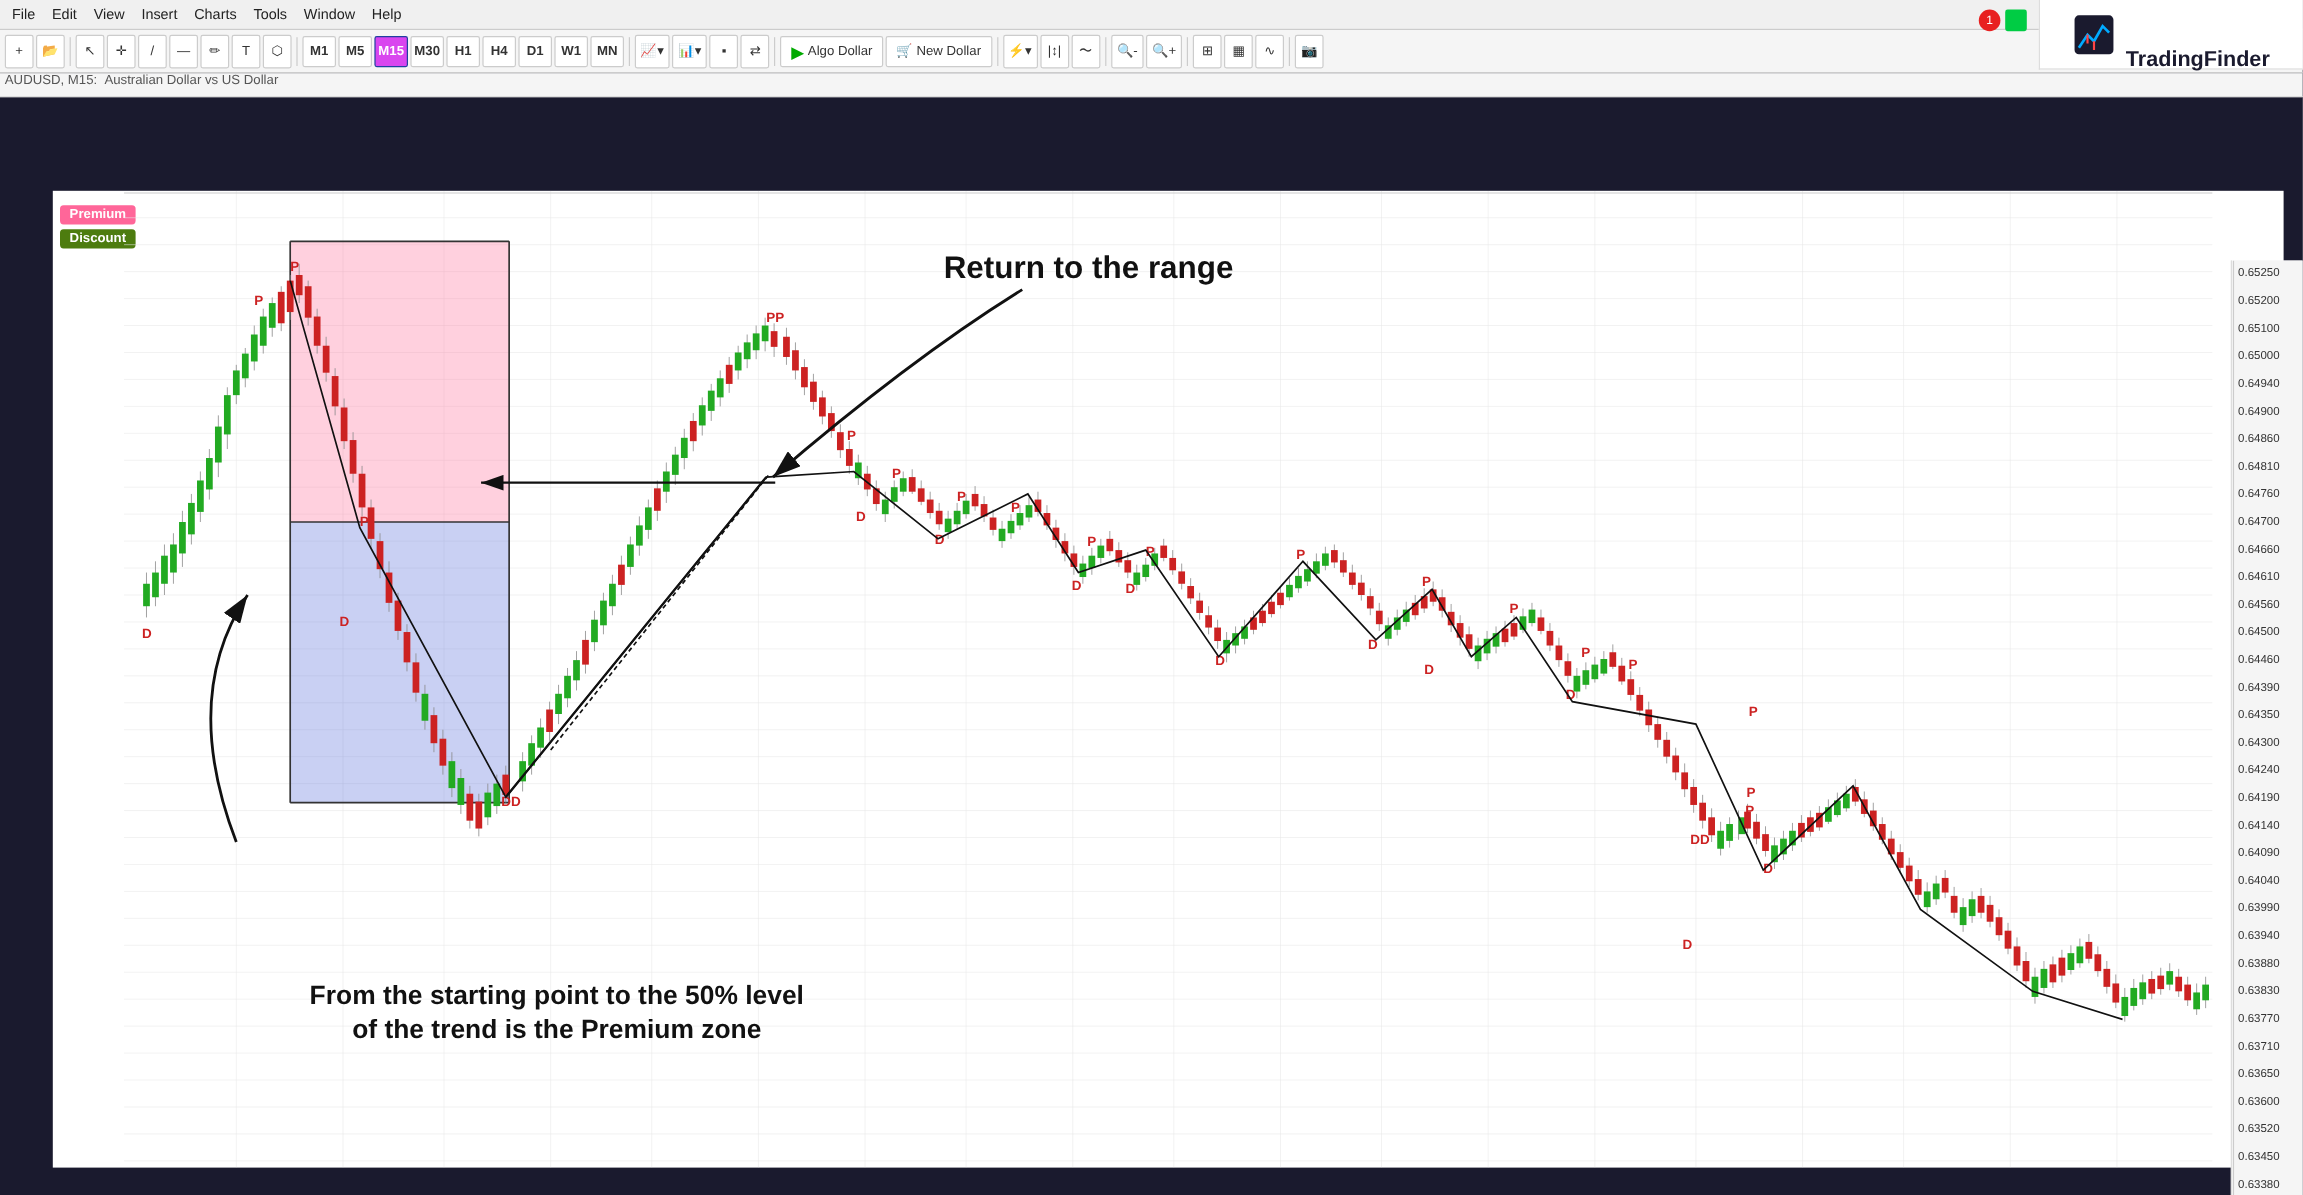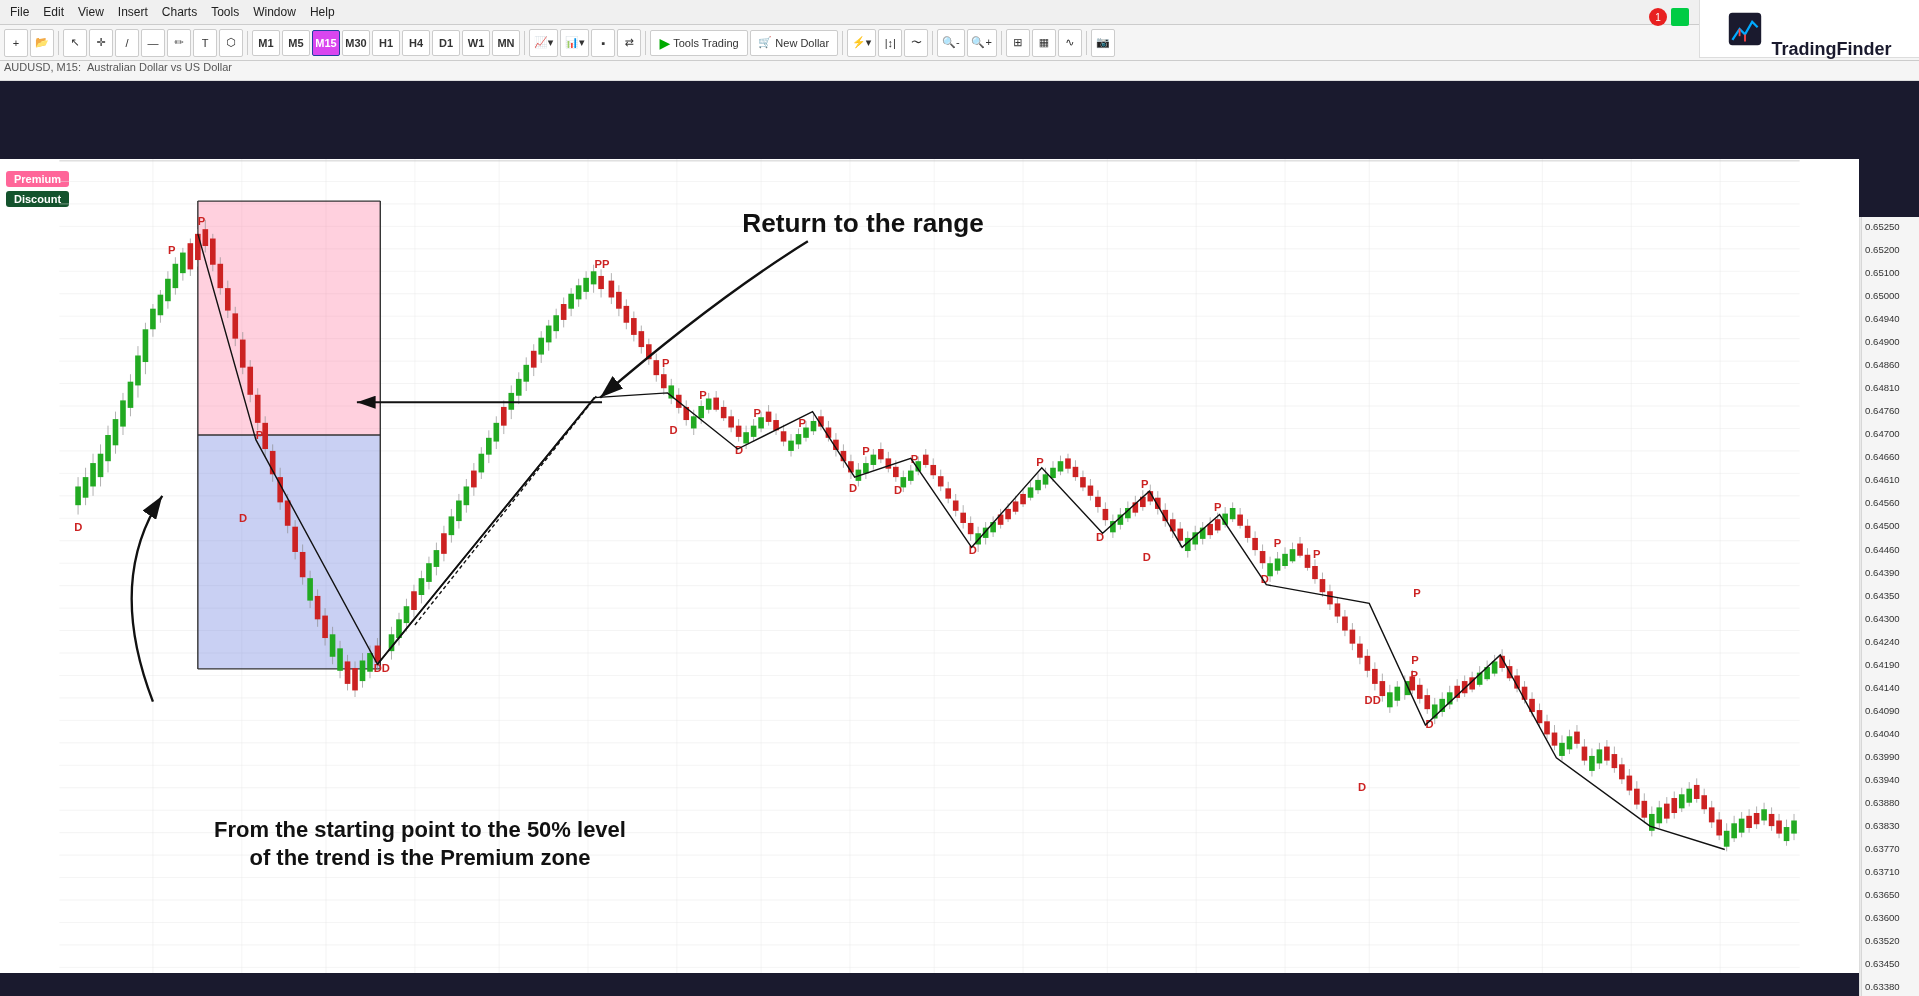--- a/index.html
+++ b/index.html
@@ -121,20 +121,21 @@
       border-bottom: 1px solid #ddd;
     }
 
     
     #chart-area {
       position: relative;
       width: calc(100% - 60px);
       height: calc(100% - 58px - 20px - 26px);
       background: white;
       overflow: hidden;
+      margin-left: 44px;
     }
 
     
     #price-scale {
       position: absolute;
       right: 0; top: 58px;
       width: 60px;
       height: calc(100% - 58px - 26px);
       background: #f5f5f5;
       border-left: 1px solid #ddd;
@@ -157,21 +158,21 @@
       background: #ff6699;
       color: white;
       font-size: 11px;
       font-weight: bold;
       padding: 2px 8px;
       border-radius: 3px;
     }
     .discount-badge {
       position: absolute;
       top: 32px; left: 6px;
-      background: #14532d;
+      background: #4d7c0f;
       color: white;
       font-size: 11px;
       font-weight: bold;
       padding: 2px 8px;
       border-radius: 3px;
     }
     .chart-annotation-sm {
       position: absolute;
       font-size: 22px;
       font-weight: bold;
@@ -226,21 +227,21 @@
   <div class="tb-sep"></div>
 
   <div class="tb-btn">📈▾</div>
   <div class="tb-btn">📊▾</div>
   <div class="tb-btn">▪</div>
   <div class="tb-btn">⇄</div>
   <div class="tb-sep"></div>
 
   <div class="algo-btn">
     <span class="play">▶</span>
-    <span>Tools Trading</span>
+    <span>Algo Dollar</span>
   </div>
   <div class="new-order-btn">
     <span>🛒</span>
     <span>New Dollar</span>
   </div>
   <div class="tb-sep"></div>
 
   <div class="tb-btn">⚡▾</div>
   <div class="tb-btn">|↕|</div>
   <div class="tb-btn">〜</div>

